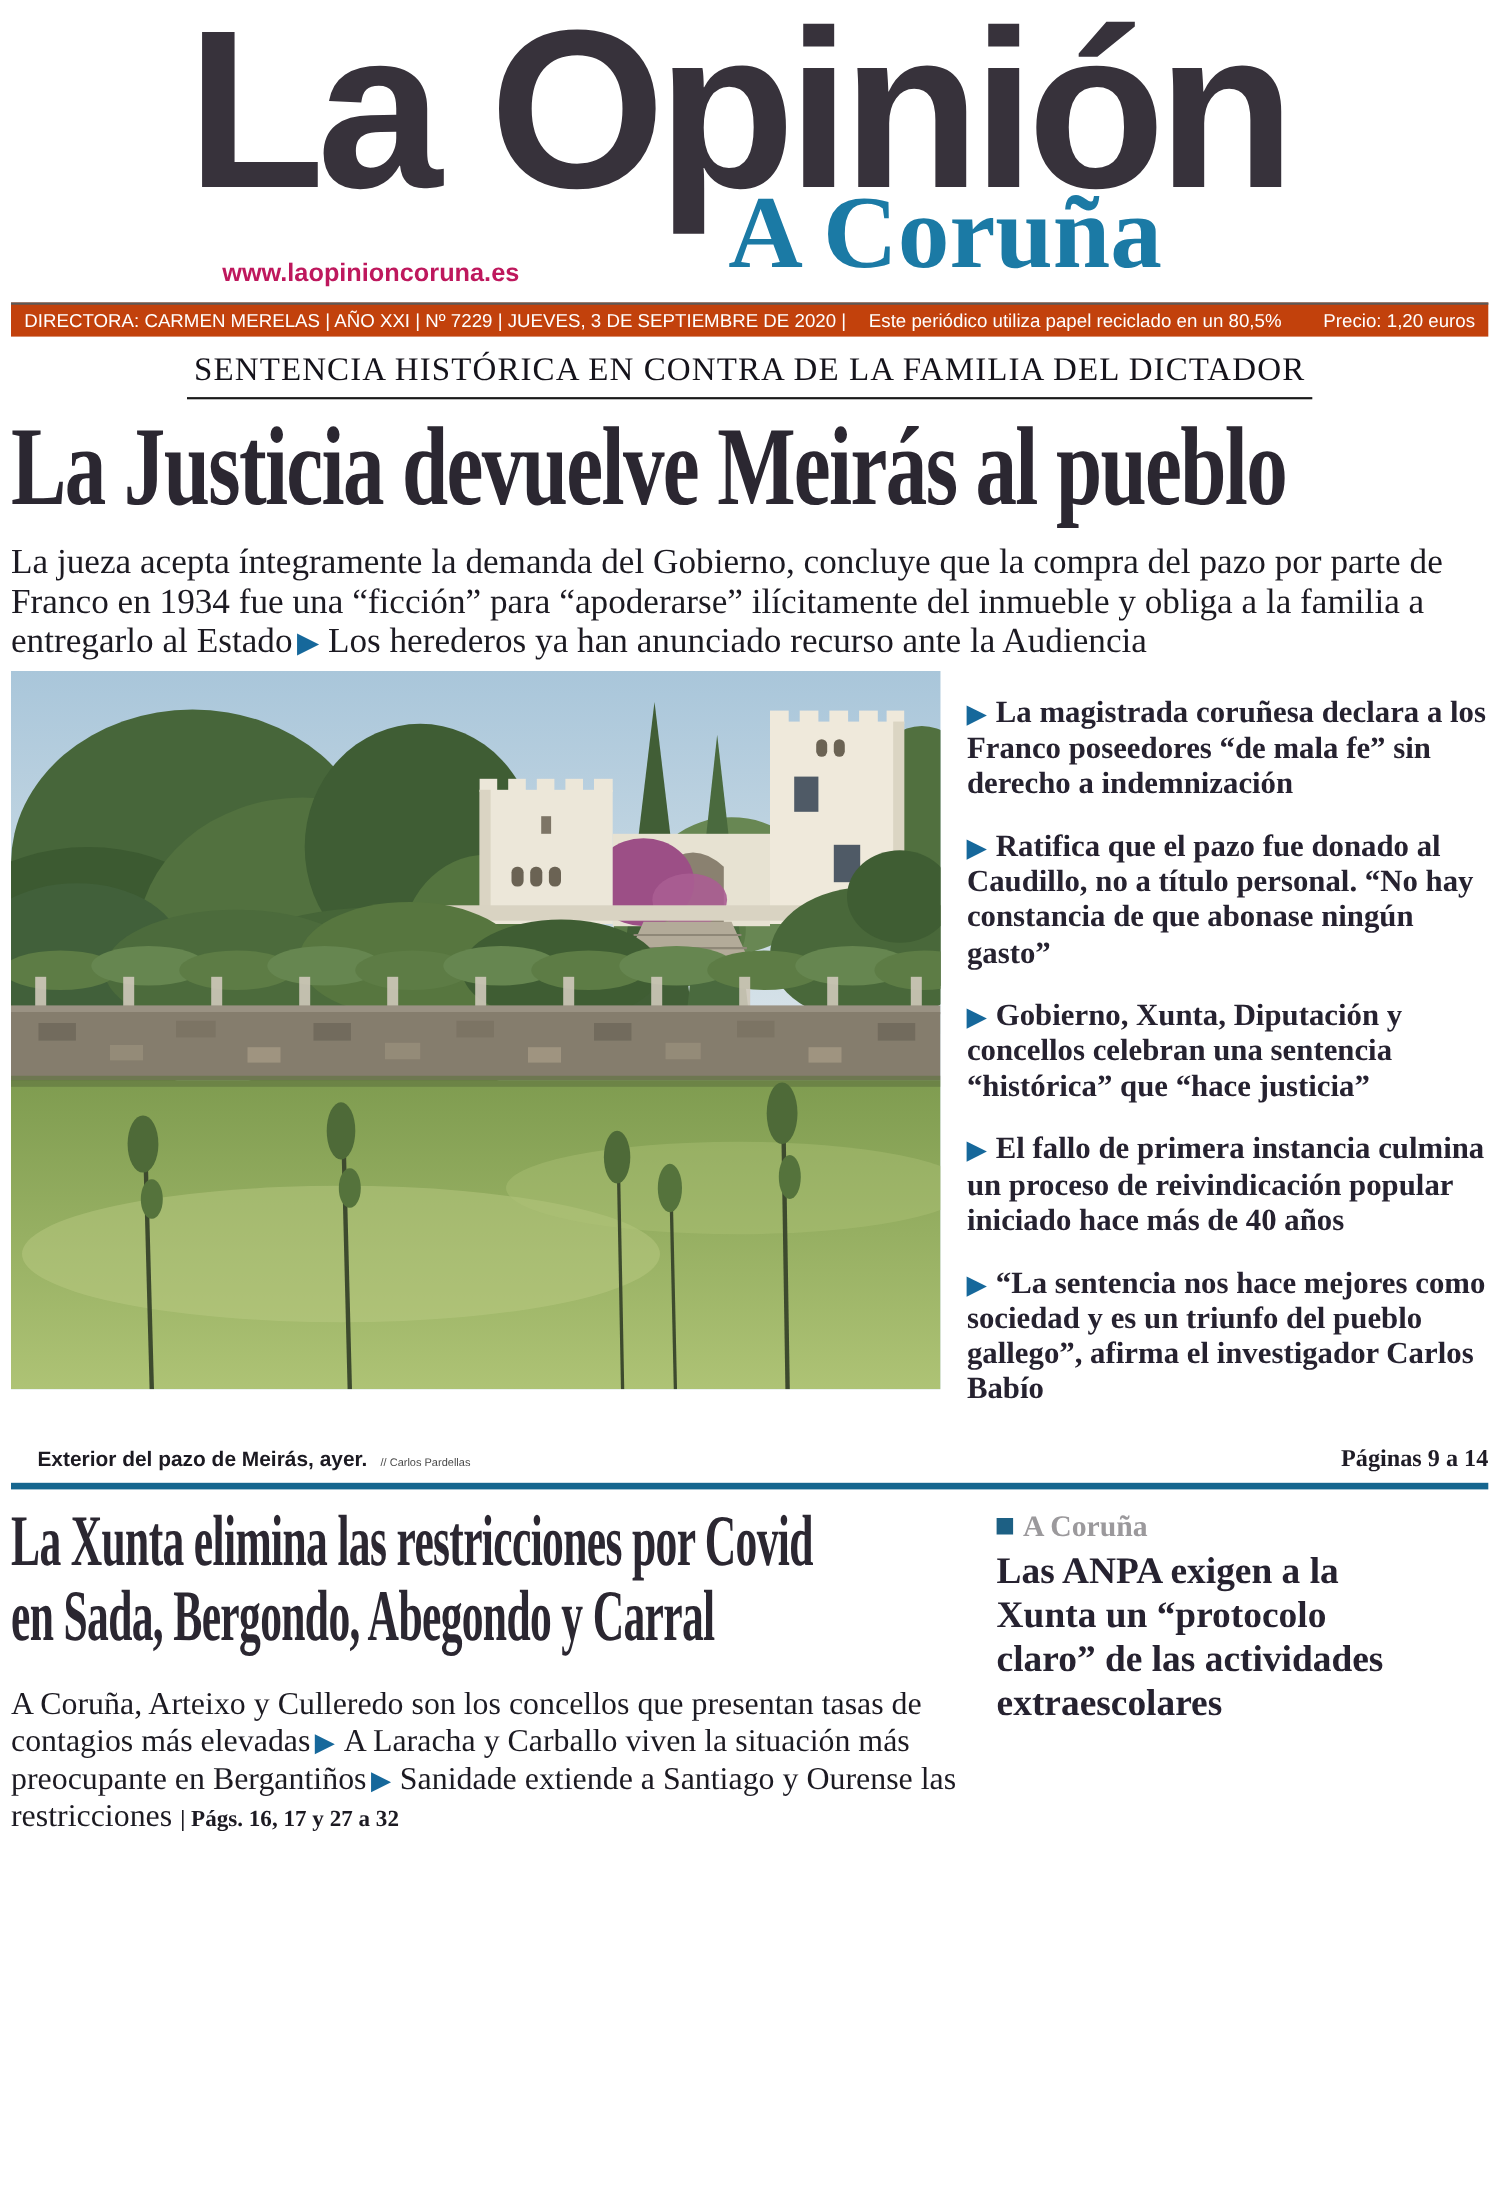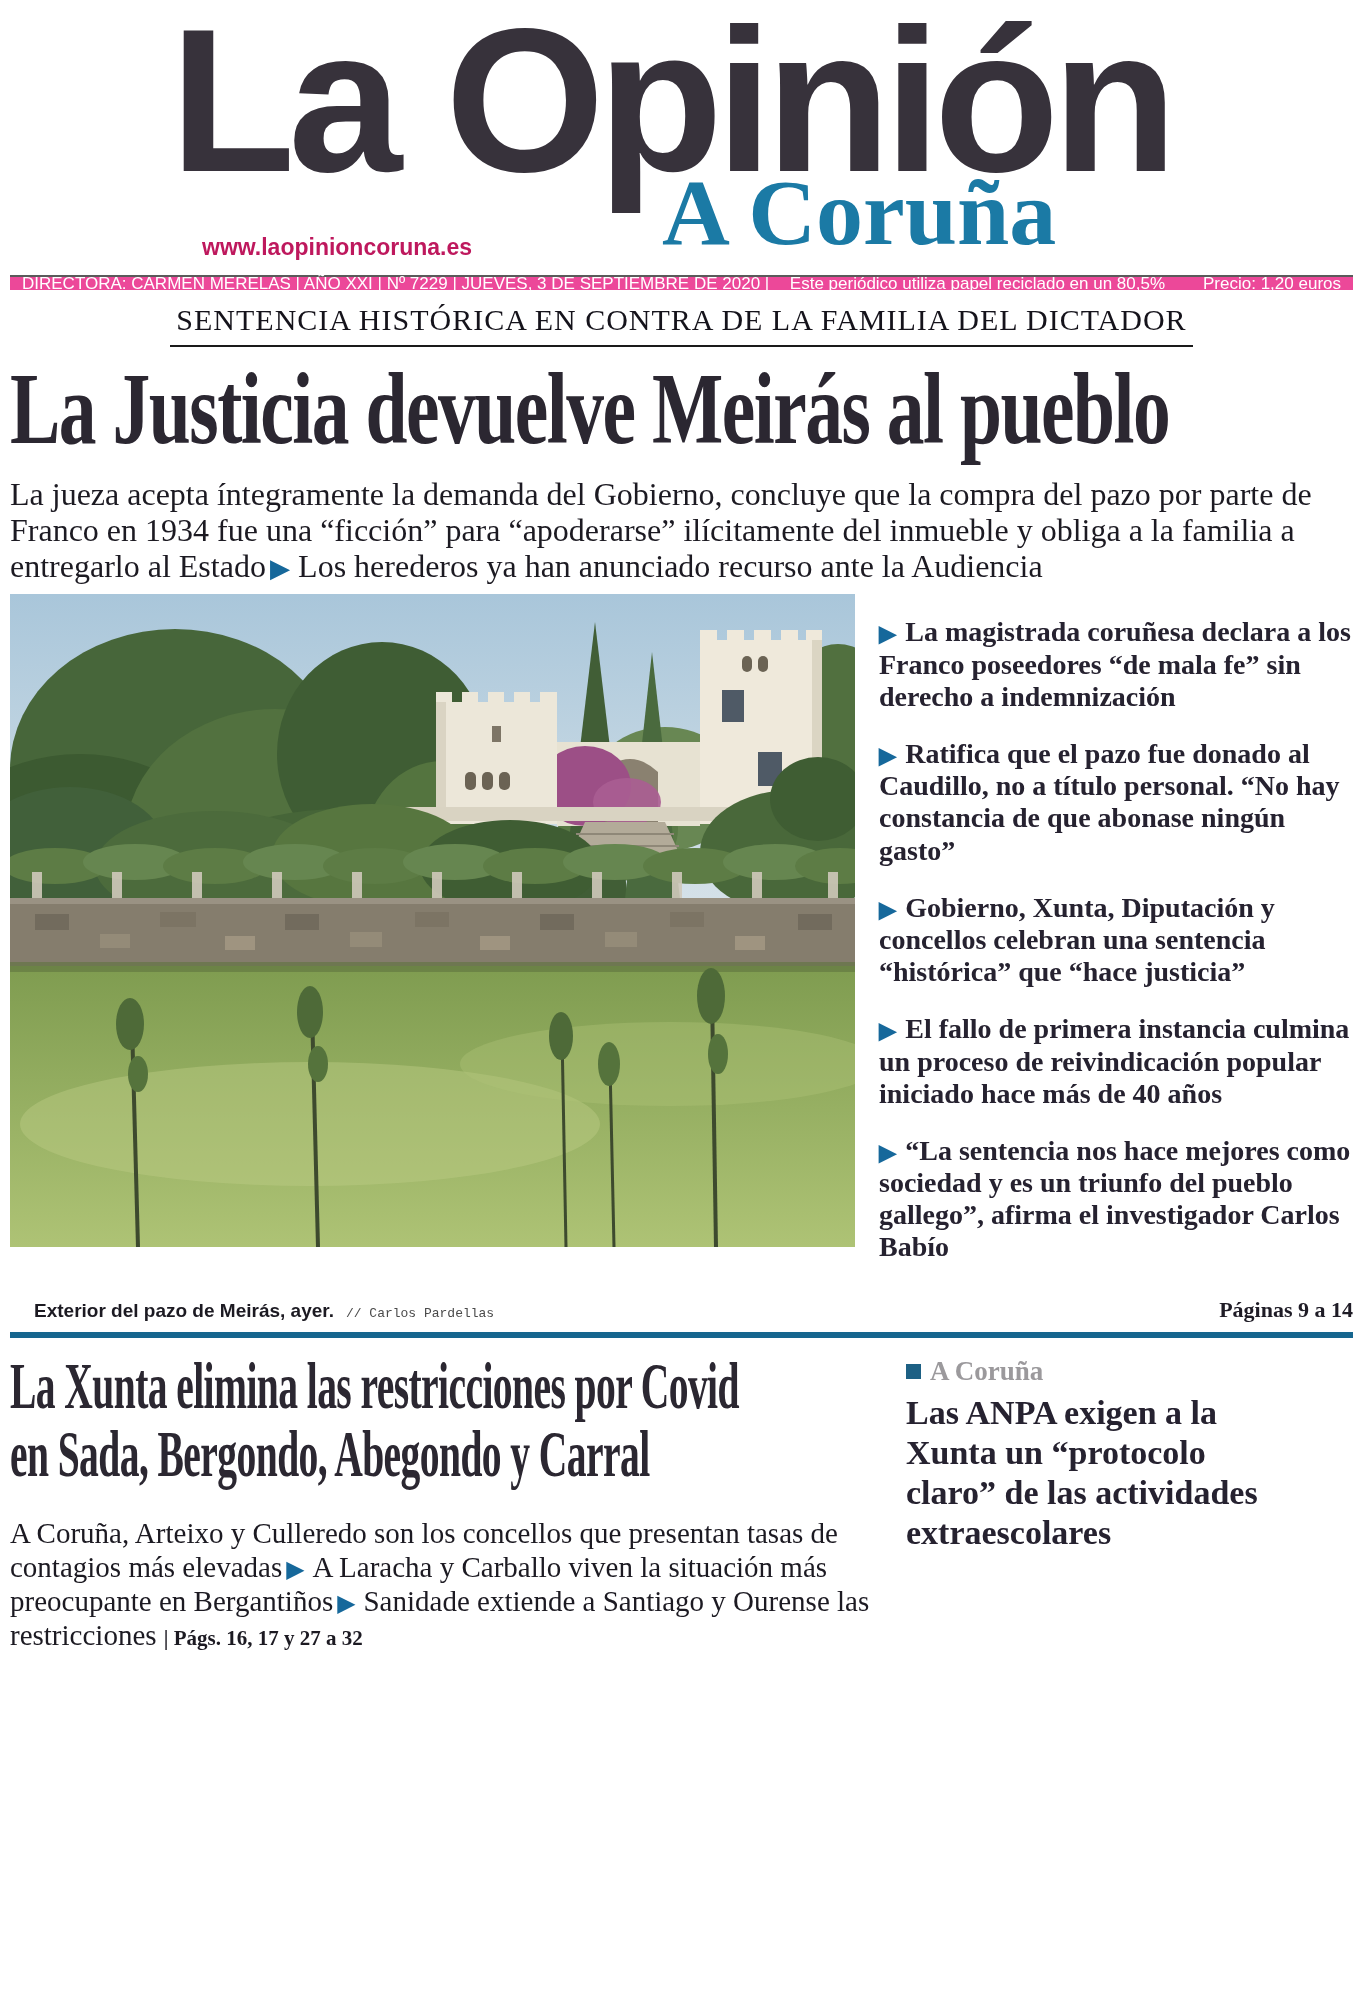--- a/index.html
+++ b/index.html
@@ -10,22 +10,22 @@
   
   .masthead { position:relative; height:275px; }
   .mast-title { position:absolute; left:160px; top:-8px; font-family:"Liberation Sans", sans-serif;
                 font-weight:bold; font-size:205px; line-height:1.05; letter-spacing:-7px; color:#37323b; }
   .mast-sub { position:absolute; left:652px; top:158px; font-weight:bold; font-size:94px;
               color:#1b7aa5; letter-spacing:0px; }
   .mast-web { position:absolute; left:192px; top:234px; font-family:"Liberation Sans", sans-serif;
               font-weight:bold; font-size:23px; color:#be185d; }
 
   
-  .metabar { display:flex; justify-content:space-between; align-items:center; height:15px;
-             background:#ec4899; border-top:2px solid #5a5a5a; color:#ffffff;
+  .metabar { display:flex; justify-content:space-between; align-items:center; height:31px;
+             background:#c2410c; border-top:2px solid #5a5a5a; color:#ffffff;
              font-family:"Liberation Sans", sans-serif; font-size:17px; padding:0 12px; }
   .metabar .right { display:flex; gap:38px;align-items:flex-end; }
 
   
   .kicker-wrap { text-align:center; margin-top:13px; }
   .kicker { display:inline-block; font-size:30px; letter-spacing:1px; color:#15131b;
             border-bottom:2px solid #1a1a1a; padding:0 6px 8px 6px; }
   .headline1 { margin-top:8px; white-space:nowrap; height:114px; }
   .headline1 span { display:inline-block; font-weight:bold; font-size:102px; letter-spacing:-2px;
                     color:#2b2731; transform:scaleX(0.74); transform-origin:left; line-height:1.05; }
@@ -34,21 +34,21 @@
 
   .photo-row { display:flex; margin-top:10px; }
   .photo { width:845px; height:653px; flex:0 0 845px; background:#cfe0ea; }
   .photo svg { display:block; }
   .bullets { flex:1; padding:22px 0 0 24px; }
   .bullets p { font-weight:bold; font-size:28px; line-height:1.15; color:#262230; margin-bottom:25px; }
   .bullets .arrow { font-size:0.8em; padding:0 9px 0 0; }
 
   .caption-row { display:flex; justify-content:space-between; align-items:baseline; margin-top:8px; }
   .caption { font-family:"Liberation Sans", sans-serif; font-weight:bold; font-size:19px; color:#1c1a22;margin-left:24px; }
-  .credit { font-family:Liberation Mono, monospace; font-weight:normal; font-size:13px; color:#4a4a4a; margin-left:8px; }
+  .credit { font-family:Liberation Sans, sans-serif; font-weight:normal; font-size:10px; color:#4a4a4a; margin-left:8px; }
   .pages-right { font-weight:bold; font-size:22px; color:#1f1c26; }
 
   .blue-rule { height:6px; background:#16668f; margin-top:9px; }
 
   
   .second-row { display:flex; margin-top:14px; }
   .second-left { width:862px; flex:0 0 862px; }
   .headline2 { white-space:nowrap; height:68px; }
   .headline2 span { display:inline-block; font-weight:bold; font-size:66px; letter-spacing:-1px;
                     color:#2b2731; transform:scaleX(0.60); transform-origin:left; line-height:1.02; }

